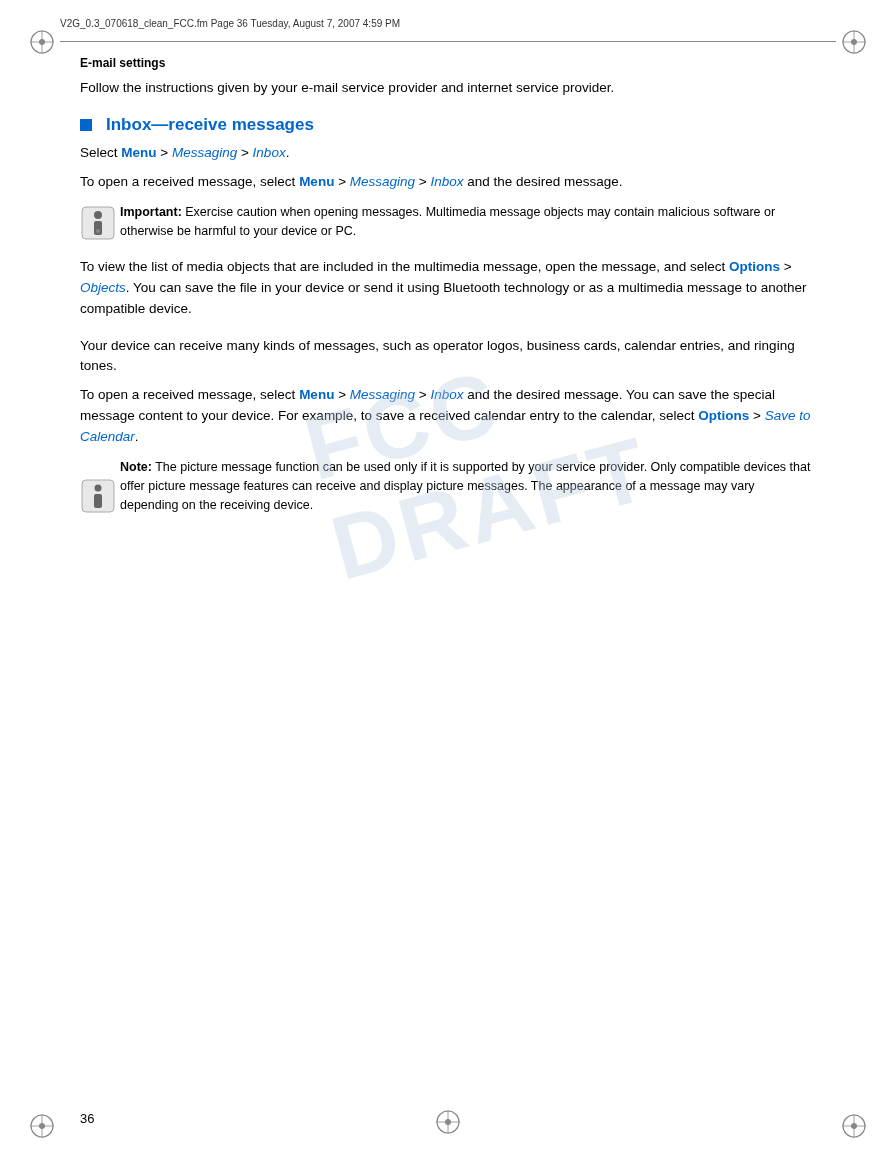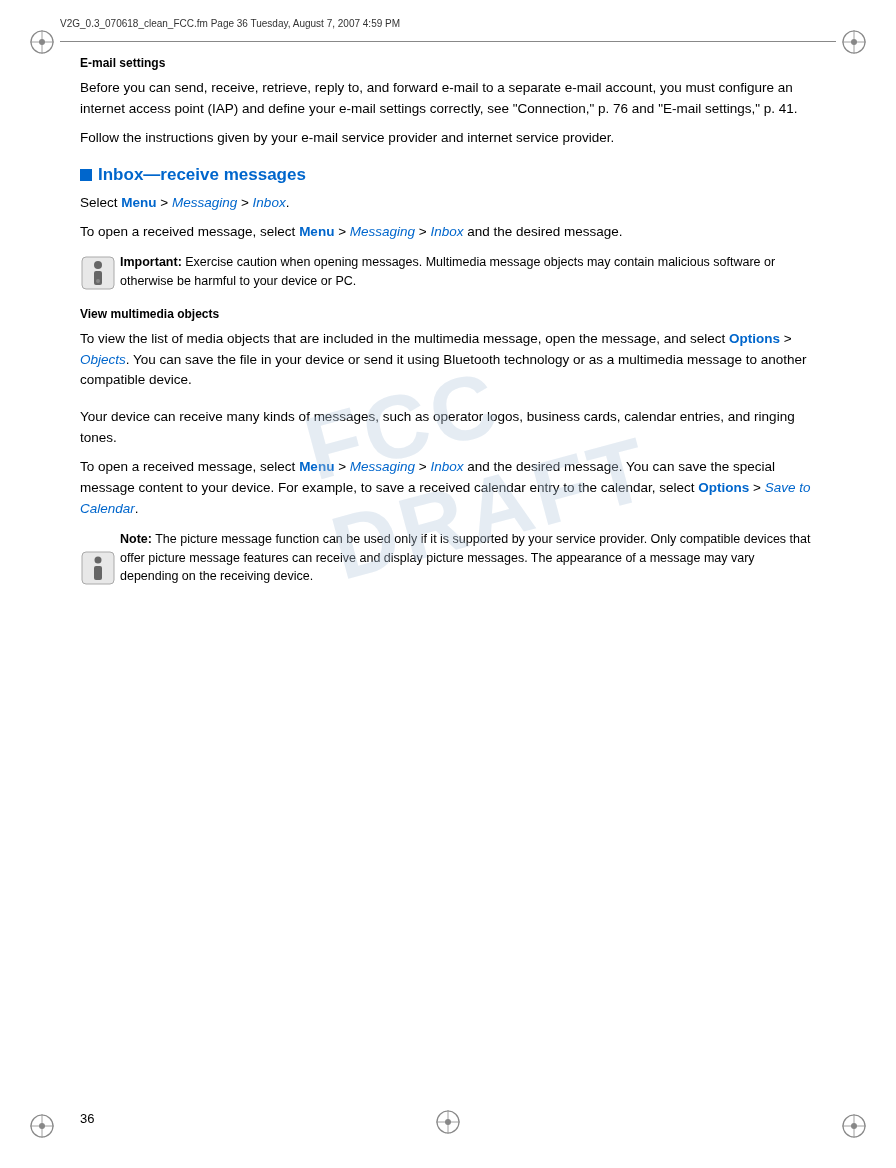--- a/index.html
+++ b/index.html
@@ -85,21 +85,21 @@
     }
 
     .section-title-blue {
       font-size: 17px;
       font-weight: bold;
       font-family: Arial, sans-serif;
       color: #0066cc;
       margin-bottom: 8px;
       display: flex;
       align-items: center;
-      gap: 6px;
+      gap: 14px;
     }
 
     .blue-square {
       width: 12px;
       height: 12px;
       background: #0066cc;
       display: inline-block;
       flex-shrink: 0;
     }
 
@@ -219,21 +219,20 @@
 <div class="header-bar">
   <span>V2G_0.3_070618_clean_FCC.fm  Page 36  Tuesday, August 7, 2007  4:59 PM</span>
 </div>
 
 <div class="draft-watermark">FCC DRAFT</div>
 
 <div class="content">
 
   <div class="section">
     <h2 class="section-title">E-mail settings</h2>
-    <p>Before you can send, receive, retrieve, reply to, and forward e-mail to a separate e-mail account, you must configure an internet access point (IAP) and define your e-mail settings correctly, see "Connection," p. 76 and "E-mail settings," p. 41.</p>
     <p>Follow the instructions given by your e-mail service provider and internet service provider.</p>
   </div>
 
   <div class="section">
     <div class="section-title-blue">
       <span class="blue-square"></span>
       <span>Inbox—receive messages</span>
     </div>
 
     <p>
@@ -254,21 +253,20 @@
           <circle cx="18" cy="26" r="2" fill="#888"></circle>
         </svg>
       </div>
       <div class="note-text">
         <strong>Important:</strong><span> Exercise caution when opening messages. Multimedia message objects may contain malicious software or otherwise be harmful to your device or PC.</span>
       </div>
     </div>
   </div>
 
   <div class="section">
-    <h2 class="section-title">View multimedia objects</h2>
     <p>
       <span>To view the list of media objects that are included in the multimedia message, open the message, and select </span><span class="blue-bold">Options</span><span> &gt; </span><span class="blue-link">Objects</span><span>. You can save the file in your device or send it using Bluetooth technology or as a multimedia message to another compatible device.</span>
     </p>
   </div>
 
   <div class="section">
     <p>Your device can receive many kinds of messages, such as operator logos, business cards, calendar entries, and ringing tones.</p>
     <p>
       <span>To open a received message, select </span><span class="blue-bold">Menu</span><span> &gt; </span><span class="blue-link">Messaging</span><span> &gt; </span><span class="blue-link"> Inbox</span><span> and the desired message. You can save the special message content to your device. For example, to save a received calendar entry to the calendar, select </span><span class="blue-bold">Options</span><span> &gt; </span><span class="blue-link">Save to Calendar</span><span>.</span>
     </p>

